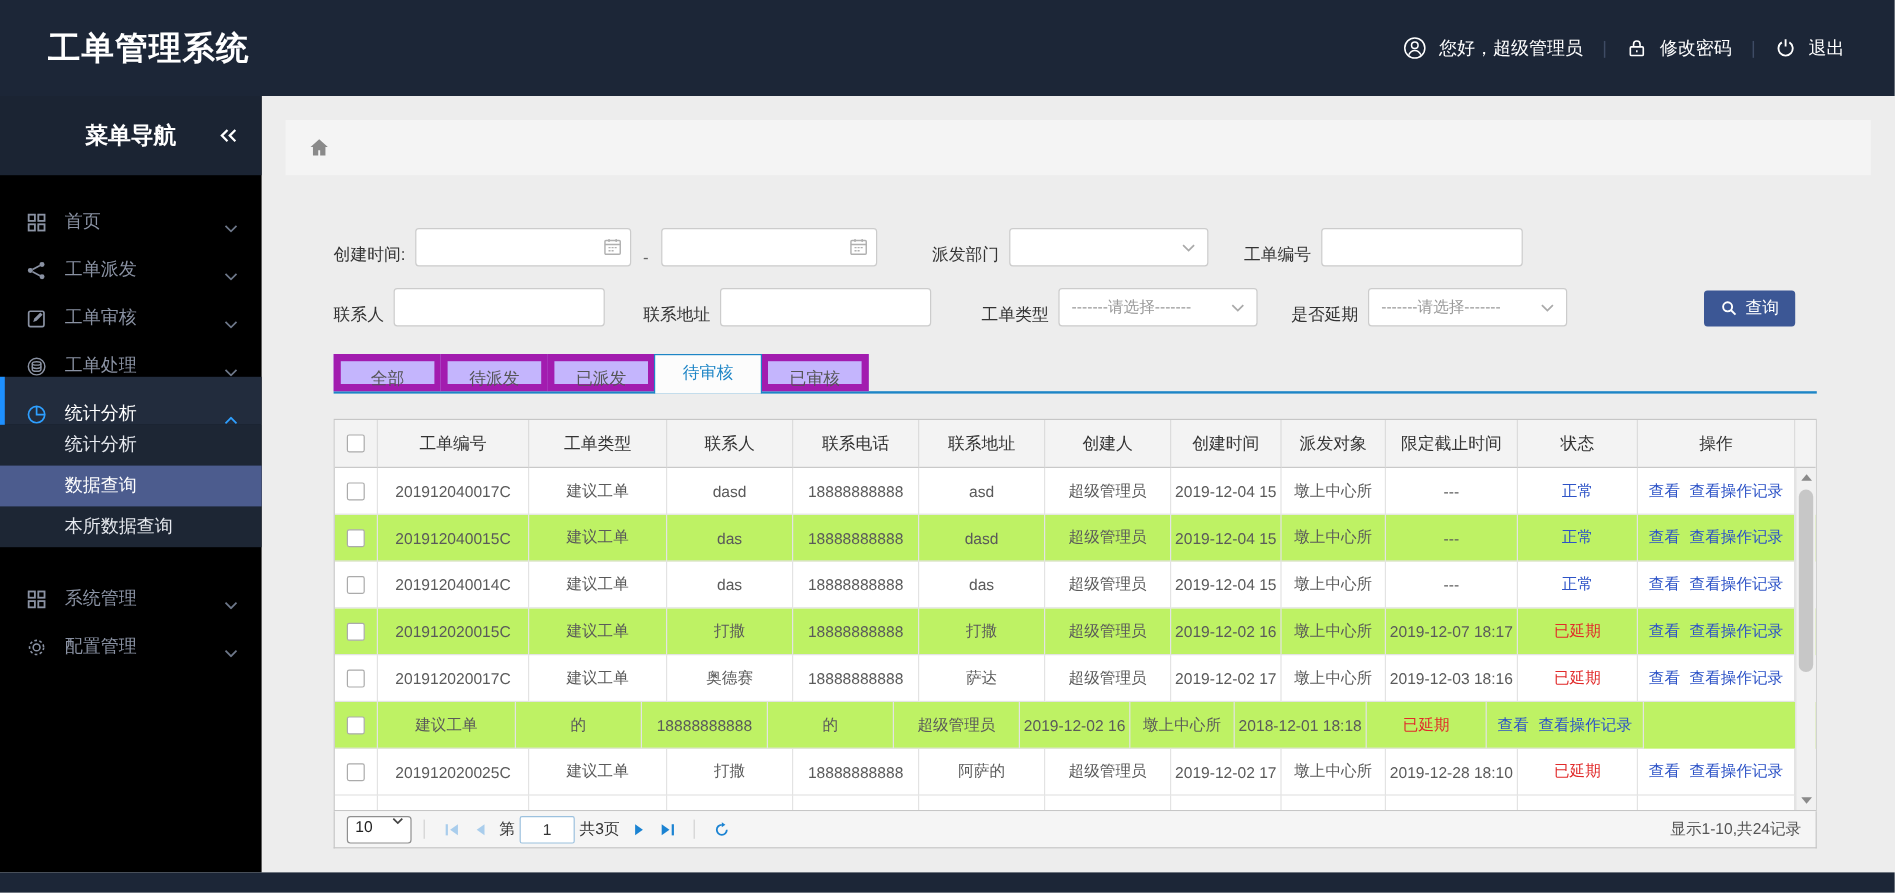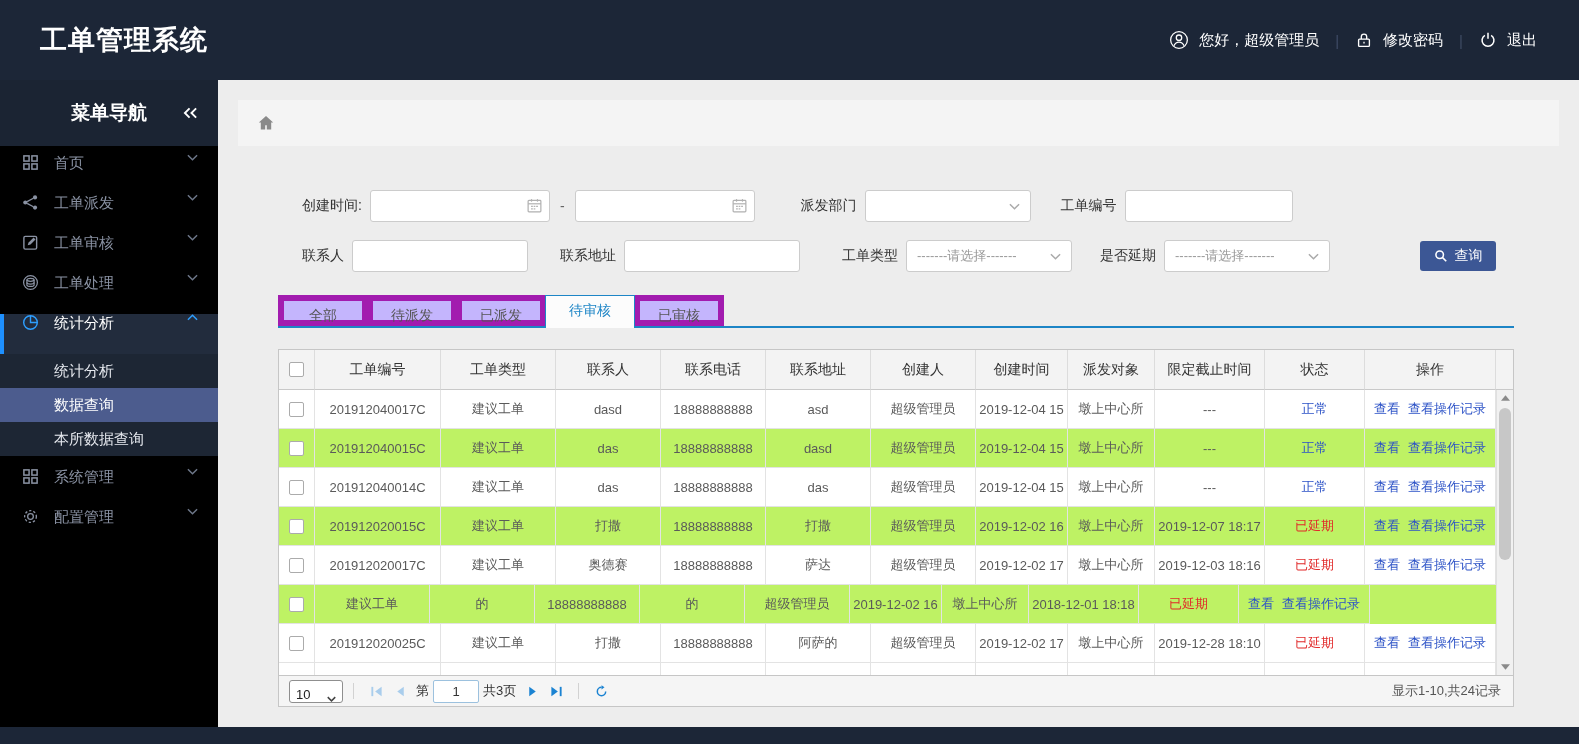--- a/index.html
+++ b/index.html
@@ -17,36 +17,36 @@
   
   .page-body { display:flex; height:647px; }
   aside { width:218px; background:#000000; flex:none; }
   main { flex:1; padding:20px; overflow:hidden; }
   .bottom-strip { position:absolute; left:0; bottom:0; width:100%; height:17px; background:#1c2637; }
 
   
   .nav-head { height:66px; background:#1b2433; color:#fff; display:flex; align-items:center; justify-content:center; font-size:19px; font-weight:bold; position:relative; }
   .nav-head .collapse { position:absolute; right:20px; color:#fff; cursor:pointer; }
   .side-menu { padding-top:8px; }
-  .side-item { height:40px; display:flex; align-items:flex-start; color:#8a92a3; font-size:15px; padding:0 20px 0 20px; cursor:pointer; position:relative; }
+  .side-item { height:40px; display:flex; align-items:flex-end; color:#8a92a3; font-size:15px; padding:0 20px 0 20px; cursor:pointer; position:relative; }
   .side-item .mi { width:20px; margin-right:14px; }
   .side-item .chev { margin-left:auto; color:#6d7789; }
   .side-item.active { color:#fff; background:#222c3d; }
   .side-item.active::before { content:""; position:absolute; left:0; top:0; width:4px; height:100%; background:#1e90ff; }
   .side-item.active .mi, .side-item.active .chev { color:#2e9fff; }
   .submenu { background:#1d2634; margin-bottom:12px; }
   .sub-item { height:34px; line-height:34px; padding-left:54px; color:#e6e9ef; font-size:15px; cursor:pointer; }
   .sub-item.selected { background:#4c5c8e; color:#fff; }
 
   
   .breadcrumb { height:46px; background:#f4f4f4; display:flex; align-items:center; padding-left:18px; color:#8a8a8a; }
 
   
   .inner { margin-left:40px; width:1236px; }
-  .filter-row { display:flex; align-items:center; font-size:14px; color:#333;margin-left:24px; }
+  .filter-row { display:flex; align-items:flex-end; font-size:14px; color:#333; }
   .filter-row.r1 { margin-top:44px; }
   .filter-row.r2 { margin-top:18px; }
   .f-label { margin-right:8px; white-space:nowrap; }
   .txt { height:32px; border:1px solid #ccc; border-radius:3px; background:#fff; font-size:13px; color:#333; padding:0 8px; outline:none; font-family:inherit; }
   .date-wrap { position:relative; width:180px; }
   .date-wrap .txt { width:100%; padding-right:30px; }
   .date-wrap .cal { position:absolute; right:7px; top:7px; color:#b0b0b0; }
   .dash { margin:0 10px; color:#666; }
   .sel { width:166px; height:32px; border:1px solid #ccc; border-radius:3px; background:#fff; display:flex; align-items:center; padding:0 10px; color:#999; font-size:13px; cursor:pointer; }
   .sel .sel-val { flex:1; overflow:hidden; white-space:nowrap; }
@@ -71,21 +71,21 @@
   .st-normal { color:#2d53c7; }
   .st-delayed { color:#e12a2a; }
   .lnk { color:#2d53c7; cursor:pointer; margin:0 4px; }
   .vscroll { position:absolute; right:0; top:0; width:17px; height:285px; background:#f1f1f1; border-left:1px solid #e0e0e0; }
   .vs-btn { height:16px; display:flex; align-items:center; justify-content:center; color:#8a8a8a; cursor:pointer; }
   .vs-btn.down { position:absolute; bottom:0; width:100%; }
   .vs-thumb { position:absolute; top:18px; left:2px; width:12px; height:152px; background:#c7c7c7; border-radius:7px; cursor:pointer; }
 
   
   .pagination { width:1236px; height:31px; background:#f5f5f5; border:1px solid #c6c6c6; border-top:none; display:flex; align-items:center; padding:0 12px 0 10px; }
-  .pg-size { width:54px; height:23px; border:1px solid #8f8f8f; border-radius:3px; background:#fff; display:flex; align-items:flex-end; justify-content:space-between; padding:0 6px; font-size:13px; color:#222; cursor:pointer; }
+  .pg-size { width:54px; height:23px; border:1px solid #8f8f8f; border-radius:3px; background:#fff; display:flex; align-items:flex-start; justify-content:space-between; padding:0 6px; font-size:13px; color:#222; cursor:pointer; }
   .pg-sep { width:1px; height:16px; background:#d2d2d2; margin:0 10px; }
   .pg-btn { width:24px; height:24px; display:flex; align-items:center; justify-content:center; cursor:pointer; color:#1b83d2; }
   .pg-btn.disabled { color:#a9cdec; cursor:default; }
   .pg-label { font-size:13px; color:#333; margin:0 4px; }
   .pg-input { width:46px; height:23px; border:1px solid #9cc1de; border-radius:2px; text-align:center; font-size:13px; color:#333; outline:none; font-family:inherit; }
   .pg-summary { margin-left:auto; font-size:13px; color:#555; }
 </style>
 </head>
 <body>
 

